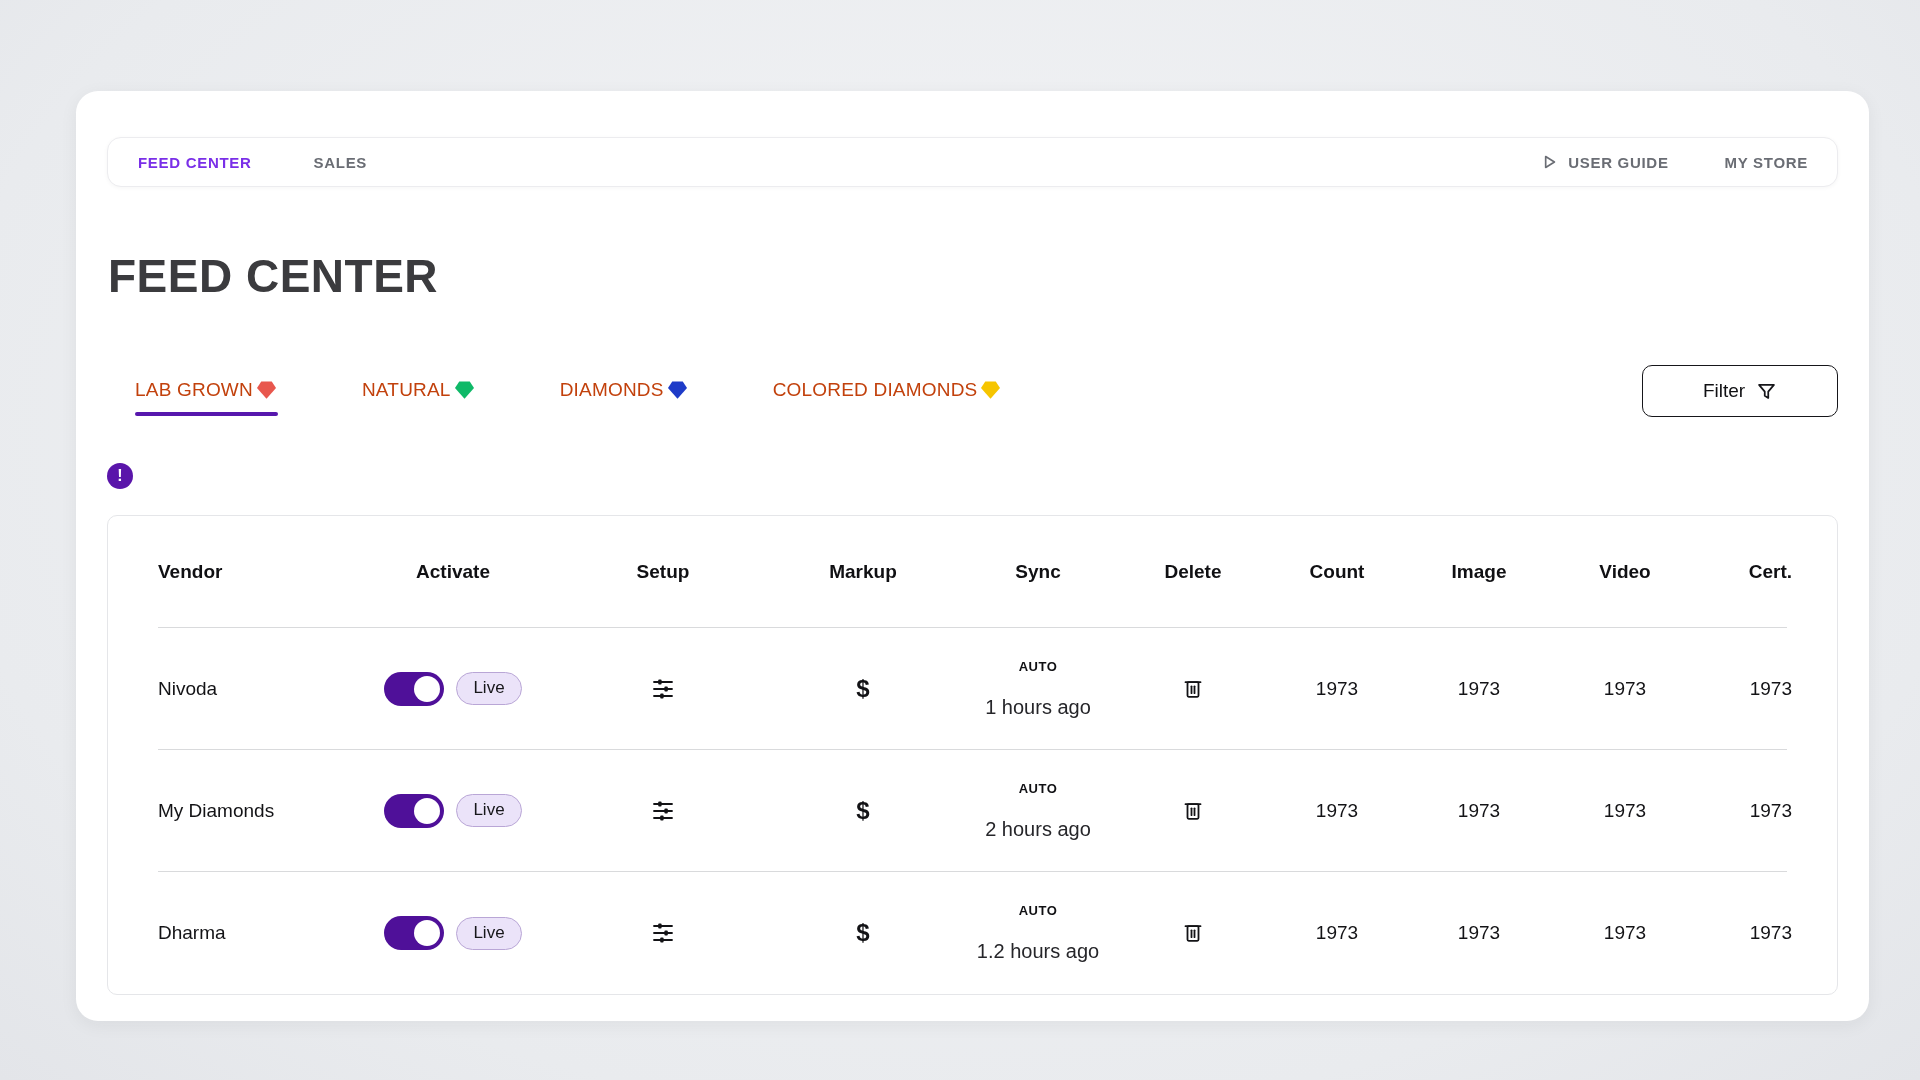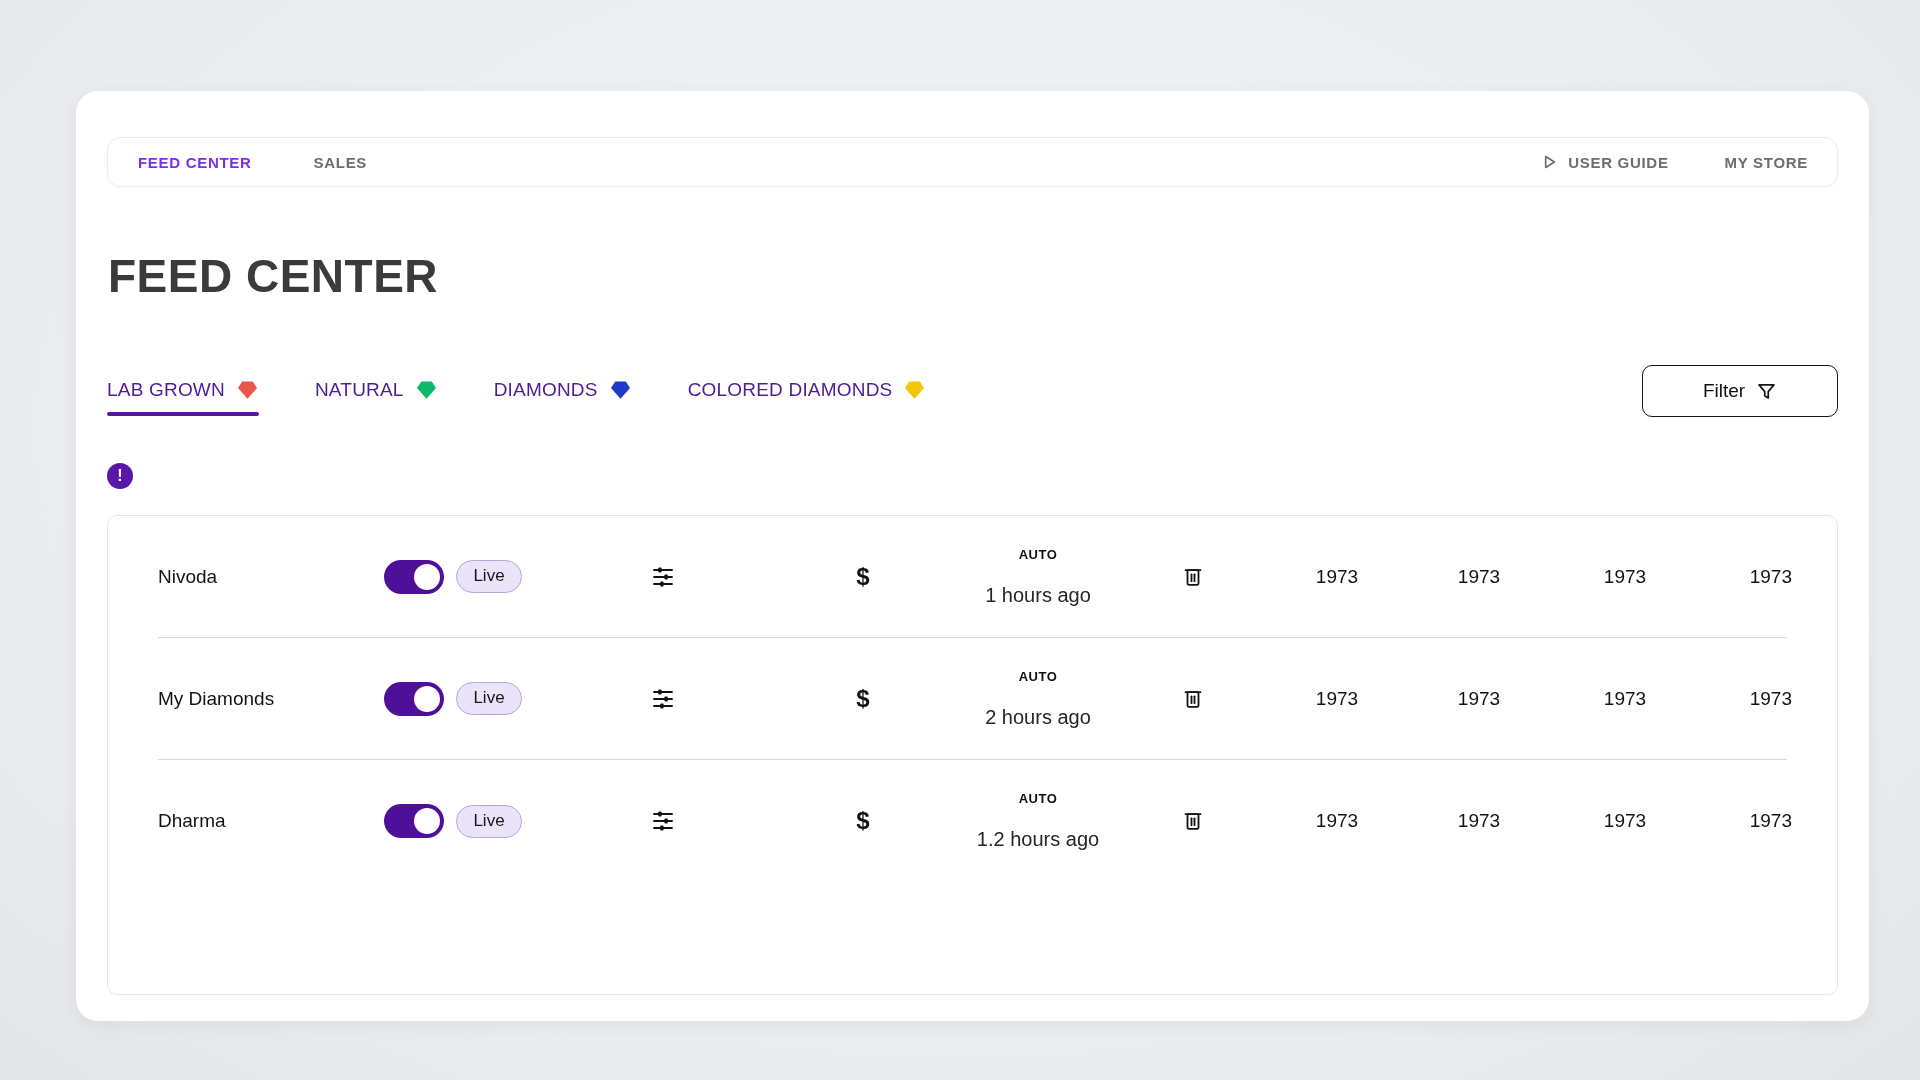--- a/index.html
+++ b/index.html
@@ -35,23 +35,23 @@
   .play-icon { width:20px; height:20px; display:block; }
   
   .page-title {
     margin-top:62px; margin-left:1px;
     font-size:46px; font-weight:bold; letter-spacing:.5px; color:#3b3b3e;
   }
   
   .tabs-row { margin-top:62px; display:flex; align-items:center; justify-content:space-between; }
   .tabs { display:flex; align-items:center; }
   .tab {
-    position:relative; display:flex; align-items:center; gap:11px;
-    font-size:19px; color:#4c1d95; letter-spacing:.2px; cursor:pointer;
-    margin-right:56px; padding-bottom:2px;
+    position:relative; display:flex; align-items:center; gap:2px;
+    font-size:19px; color:#c2410c; letter-spacing:.2px; cursor:pointer;
+    margin-right:56px; padding-bottom:2px;margin-left:28px;
   }
   .tab .gem-icon { width:23px; height:20px; display:block; }
   .tab.active::after {
     content:""; position:absolute; left:0; right:0; bottom:-13px;
     height:4px; border-radius:2px; background:#5717ad;
   }
   .filter-btn {
     width:196px; height:52px; border:1.5px solid #16161a; border-radius:10px;
     background:#fff; display:flex; align-items:center; justify-content:center; gap:11px;
     font-family:inherit; font-size:19px; color:#101013; cursor:pointer;
@@ -163,20 +163,32 @@
       </svg>
     </button>
   </div>
 
   <div class="alert-row">
     <span class="alert-icon">!</span>
   </div>
 
   <div class="table-card">
 
+    <div class="thead">
+      <div class="th">Vendor</div>
+      <div class="th">Activate</div>
+      <div class="th">Setup</div>
+      <div class="th">Markup</div>
+      <div class="th">Sync</div>
+      <div class="th">Delete</div>
+      <div class="th">Count</div>
+      <div class="th">Image</div>
+      <div class="th">Video</div>
+      <div class="th">Cert.</div>
+    </div>
 
     <div class="trow">
       <div class="td vendor">Nivoda</div>
       <div class="td activate">
         <span class="toggle"></span>
         <span class="live-badge">Live</span>
       </div>
       <div class="td">
         <svg class="sliders-icon" viewBox="0 0 24 24">
           <g stroke="#131316" stroke-width="1.8" stroke-linecap="round">

